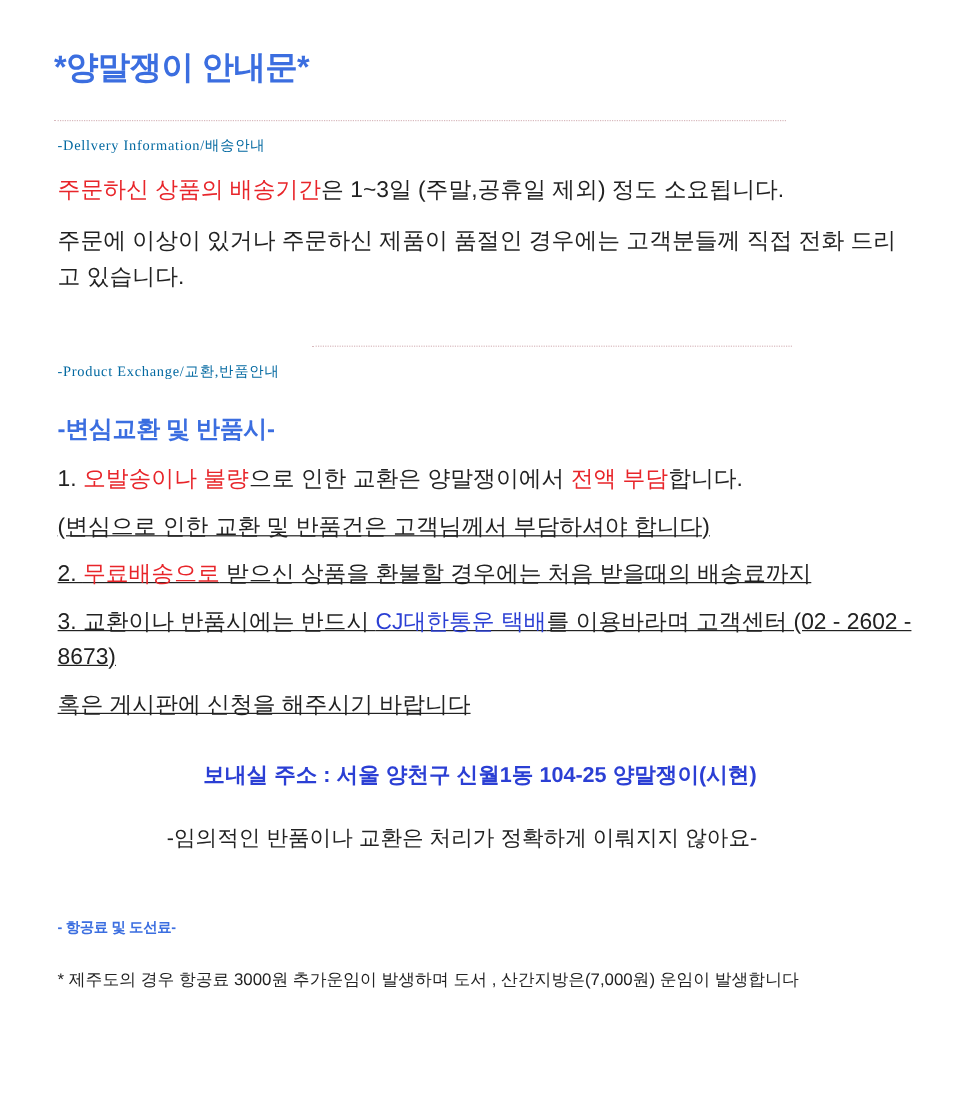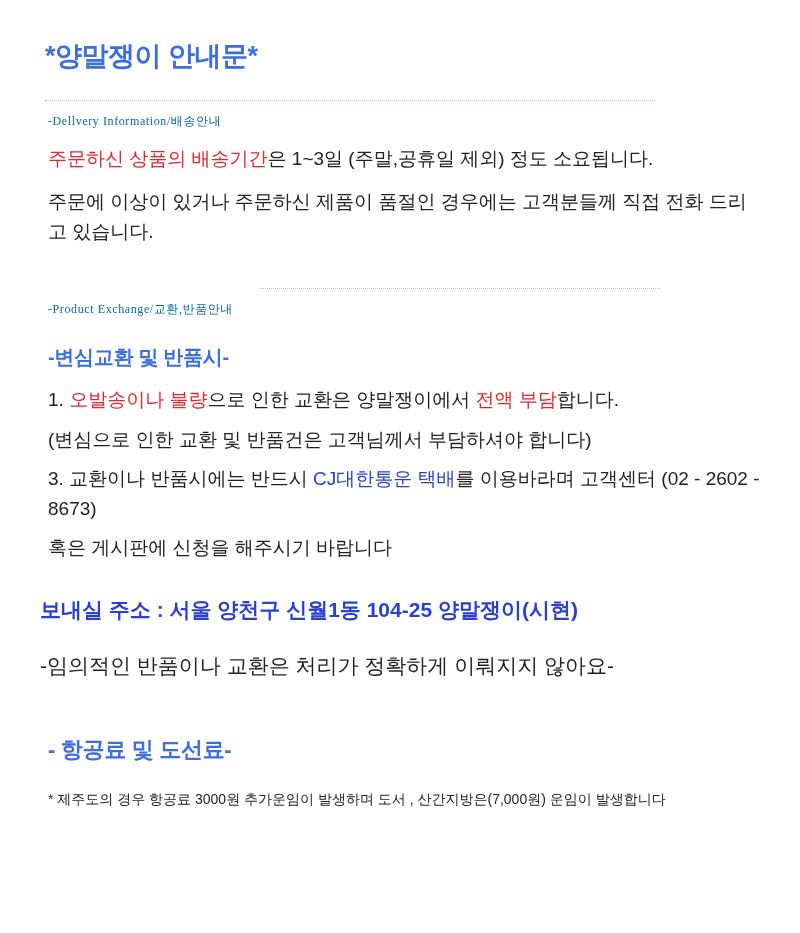--- a/index.html
+++ b/index.html
@@ -59,54 +59,54 @@
   }
 
   
   .para {
     font-size: 19px;
     line-height: 1.55;
     color: #222222;
     margin-top: 14px;
     padding-left: 8px;
   }
-  .para.tight { margin-top: 10px; }
+  .para.tight { margin-top: 10px; text-decoration: underline; }
 
   .red { color: #e8252a; }
   .blue { color: #2b3fd4; }
 
   .section-title {
     font-size: 20px;
     font-weight: bold;
     color: #3b6ee0;
     margin-top: 26px;
     padding-left: 8px;
     letter-spacing: -0.3px;
   }
 
   .spacer-lg { height: 42px; }
 
   .centered {
-    text-align: left;
-    font-size: 21px;
+    text-align: center;
+    font-size: 18px;
     line-height: 1.6;
   }
   .addr {
     color: #2b3fd4;
     font-weight: bold;
     margin-top: 30px;
   }
   .note {
     color: #222222;
     margin-top: 23px;
     padding-right: 30px;
   }
 
   .air-title {
-    font-size: 22px;
+    font-size: 12px;
     font-weight: bold;
     color: #3b6ee0;
     margin-top: 52px;
     padding-left: 8px;
     letter-spacing: -0.3px;
   }
   .air-body {
     font-size: 14px;
     color: #222222;
     margin-top: 26px;
@@ -138,20 +138,23 @@
   <div class="sub-head">-Product  Exchange/교환,반품안내</div>
 
   <div class="section-title">-변심교환 및 반품시-</div>
 
   <div class="para">
     <span>1. </span><span class="red">오발송이나 불량</span><span>으로 인한 교환은 양말쟁이에서 </span><span class="red">전액 부담</span><span>합니다.</span>
   </div>
 
   <div class="para tight">(변심으로 인한 교환 및 반품건은 고객님께서 부담하셔야 합니다)</div>
 
+  <div class="para tight">
+    <span>2. </span><span class="red">무료배송으로</span><span> 받으신 상품을 환불할 경우에는  처음 받을때의  배송료까지</span>
+  </div>
 
 
   <div class="para tight">
     <span>3. 교환이나 반품시에는 반드시 </span><span class="blue">CJ대한통운 택배</span><span>를 이용바라며 고객센터 (02 - 2602 - 8673)</span>
   </div>
 
   <div class="para tight">혹은 게시판에  신청을 해주시기 바랍니다</div>
 
   <div class="centered addr">보내실 주소 : 서울 양천구 신월1동 104-25 양말쟁이(시현)</div>
 

